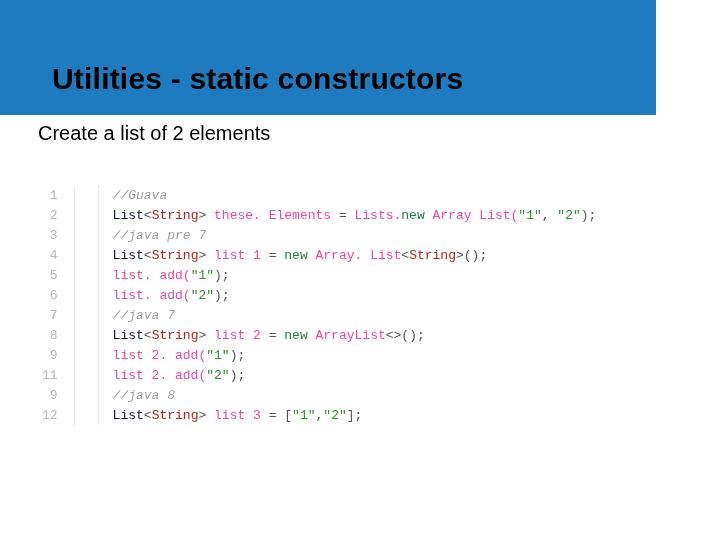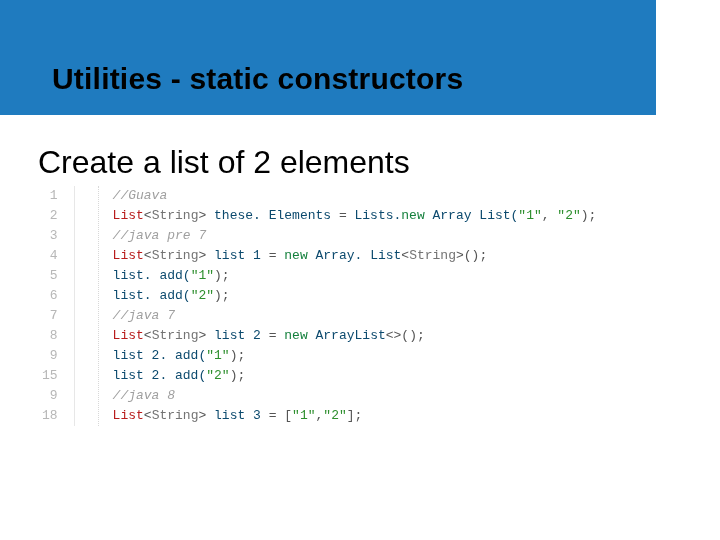--- a/index.html
+++ b/index.html
@@ -12,22 +12,22 @@
     top: 62px;
     right: 20px;
     font-size: 30px;
     font-weight: 600;
     color: #000;
     letter-spacing: 0.2px;
   }
   .subhead {
     position: absolute;
     left: 38px;
-    top: 144px;
-    font-size: 32px;
+    top: 122px;
+    font-size: 20px;
     color: #000;
   }
   .code-block {
     position: absolute;
     left: 38px;
     top: 186px;
     display: flex;
     font-family: Consolas, "Courier New", monospace;
     font-size: 13px;
     line-height: 20px;
@@ -44,26 +44,26 @@
   .fold-col {
     width: 24px;
     border-right: 1px dotted #d8d8d8;
   }
   .code {
     padding-left: 14px;
     color: #333;
     white-space: pre;
   }
   .tok-comment { color: #9f9f9f; font-style: italic; }
-  .tok-type    { color: #b91c1c; }
-  .tok-generic { color: #737373; }
+  .tok-type    { color: #0f172a; }
+  .tok-generic { color: #b91c1c; }
   .tok-kw      { color: #15803d; }
   .tok-str     { color: #2e8f2e; }
   .tok-op      { color: #555; }
-  .tok-id      { color: #0c4a6e; }
+  .tok-id      { color: #ec4899; }
 </style>
 </head>
 <body>
 
 <div class="slide">
   <div class="header-bar">
     <div class="title">Utilities - static constructors</div>
   </div>
   <div class="subhead">Create a list of 2 elements</div>
 
@@ -71,20 +71,20 @@
     <div class="gutter" id="gutter">
         <div>1</div>
         <div>2</div>
         <div>3</div>
         <div>4</div>
         <div>5</div>
         <div>6</div>
         <div>7</div>
         <div>8</div>
         <div>9</div>
-        <div>15</div>
+        <div>11</div>
         <div>9</div>
-        <div>18</div>
+        <div>12</div>
       </div>
     <div class="fold-col"></div>
     <div class="code" id="code"><div><span class="tok-comment">//Guava</span></div><div><span class="tok-type">List</span><span class="tok-op">&lt;</span><span class="tok-generic">String</span><span class="tok-op">&gt;</span><span class="tok-id"> these. Elements </span><span class="tok-op">=</span><span class="tok-id"> Lists.</span><span class="tok-kw">new</span><span class="tok-id"> Array List(</span><span class="tok-str">"1"</span><span class="tok-op">, </span><span class="tok-str">"2"</span><span class="tok-op">);</span></div><div><span class="tok-comment">//java pre 7</span></div><div><span class="tok-type">List</span><span class="tok-op">&lt;</span><span class="tok-generic">String</span><span class="tok-op">&gt;</span><span class="tok-id"> list 1 </span><span class="tok-op">=</span><span class="tok-id"> </span><span class="tok-kw">new</span><span class="tok-id"> Array. List</span><span class="tok-op">&lt;</span><span class="tok-generic">String</span><span class="tok-op">&gt;</span><span class="tok-op">();</span></div><div><span class="tok-id">list. add(</span><span class="tok-str">"1"</span><span class="tok-op">);</span></div><div><span class="tok-id">list. add(</span><span class="tok-str">"2"</span><span class="tok-op">);</span></div><div><span class="tok-comment">//java 7</span></div><div><span class="tok-type">List</span><span class="tok-op">&lt;</span><span class="tok-generic">String</span><span class="tok-op">&gt;</span><span class="tok-id"> list 2 </span><span class="tok-op">=</span><span class="tok-id"> </span><span class="tok-kw">new</span><span class="tok-id"> ArrayList</span><span class="tok-op">&lt;&gt;</span><span class="tok-op">();</span></div><div><span class="tok-id">list 2. add(</span><span class="tok-str">"1"</span><span class="tok-op">);</span></div><div><span class="tok-id">list 2. add(</span><span class="tok-str">"2"</span><span class="tok-op">);</span></div><div><span class="tok-comment">//java 8</span></div><div><span class="tok-type">List</span><span class="tok-op">&lt;</span><span class="tok-generic">String</span><span class="tok-op">&gt;</span><span class="tok-id"> list 3 </span><span class="tok-op">=</span><span class="tok-op"> [</span><span class="tok-str">"1"</span><span class="tok-op">,</span><span class="tok-str">"2"</span><span class="tok-op">];</span></div></div>
   </div>
 </div>
 
 </body></html>

